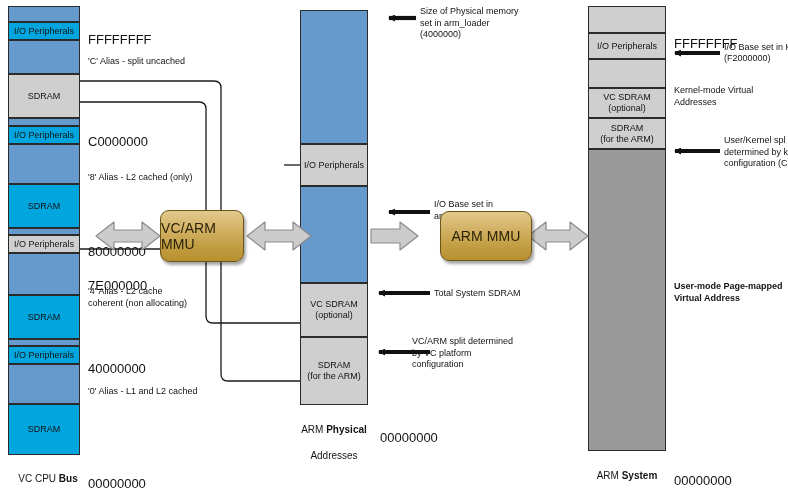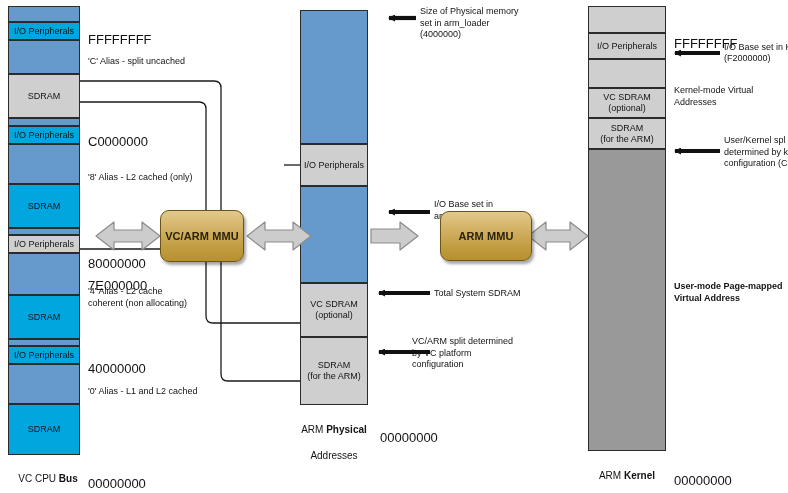--- a/index.html
+++ b/index.html
@@ -50,21 +50,21 @@
 
   
   .mmu{
     position:absolute;
     box-sizing:border-box;
     border:1px solid #6b5418;
     border-radius:9px;
     background:linear-gradient(180deg,#e2c98c 0%, #d3b266 35%, #c09b3f 75%, #b8902f 100%);
     box-shadow:2px 3px 3px rgba(0,0,0,.35);
     display:flex;align-items:center;justify-content:center;
-    font-size:11px;font-weight:bold;color:#2a2208;
+    font-size:14px;font-weight:normal;color:#2a2208;
     letter-spacing:.1px;
     z-index:6;
   }
 
   
   svg.wires{position:absolute;left:0;top:0;width:788px;height:493px;pointer-events:none;z-index:2;}
 
   
   svg.arrows{position:absolute;left:0;top:0;width:788px;height:493px;pointer-events:none;z-index:5;}
 
@@ -121,21 +121,21 @@
     </div>
     <div class="blk c-blue" style="left:8px;top:364px;width:72px;height:40px;">
       <span></span>
     </div>
     <div class="blk c-cyan" style="left:8px;top:404px;width:72px;height:51px;">
       <span>SDRAM</span>
     </div>
 
     <div class="addr" style="left:88px;top:2px;">FFFFFFFF</div>
     <div class="addr" style="left:88px;top:104px;">C0000000</div>
-    <div class="addr" style="left:88px;top:226px;">80000000</div>
+    <div class="addr" style="left:88px;top:214px;">80000000</div>
     <div class="addr" style="left:88px;top:248px;">7E000000</div>
     <div class="addr" style="left:88px;top:331px;">40000000</div>
     <div class="addr" style="left:88px;top:446px;">00000000</div>
 
     <div class="txt" style="left:88px;top:56px;">'C' Alias - split uncached</div>
     <div class="txt" style="left:88px;top:172px;">'8' Alias - L2 cached (only)</div>
     <div class="txt" style="left:88px;top:286px;">'4' Alias - L2 cache
 coherent (non allocating)</div>
     <div class="txt" style="left:88px;top:386px;">'0' Alias - L1 and L2 cached</div>
 
@@ -211,21 +211,21 @@
     <div class="txt" style="left:724px;top:53px;">(F2000000)</div>
     <div class="txt" style="left:674px;top:85px;">Kernel-mode Virtual
 Addresses</div>
     <div class="txt" style="left:724px;top:135px;">User/Kernel spl
 determined by k
 configuration (C</div>
     <div class="txt" style="left:674px;top:281px;font-weight:bold;">User-mode Page-mapped
 Virtual Address</div>
 
     <div class="caption" style="left:579px;top:456px;width:96px;">
-      <div><span>ARM </span><b>Kernel</b></div>
+      <div><span>ARM </span><b>System</b></div>
       
     </div>
   </div>
 
   <svg class="wires" viewBox="0 0 788 493" xmlns="http://www.w3.org/2000/svg">
     <g fill="none" stroke="#1a1a1a" stroke-width="1.3">
 
       <path d="M80 81 H214 Q221 81 221 88 V210"></path>
 
       <path d="M80 102 H199 Q206 102 206 109 V210"></path>

